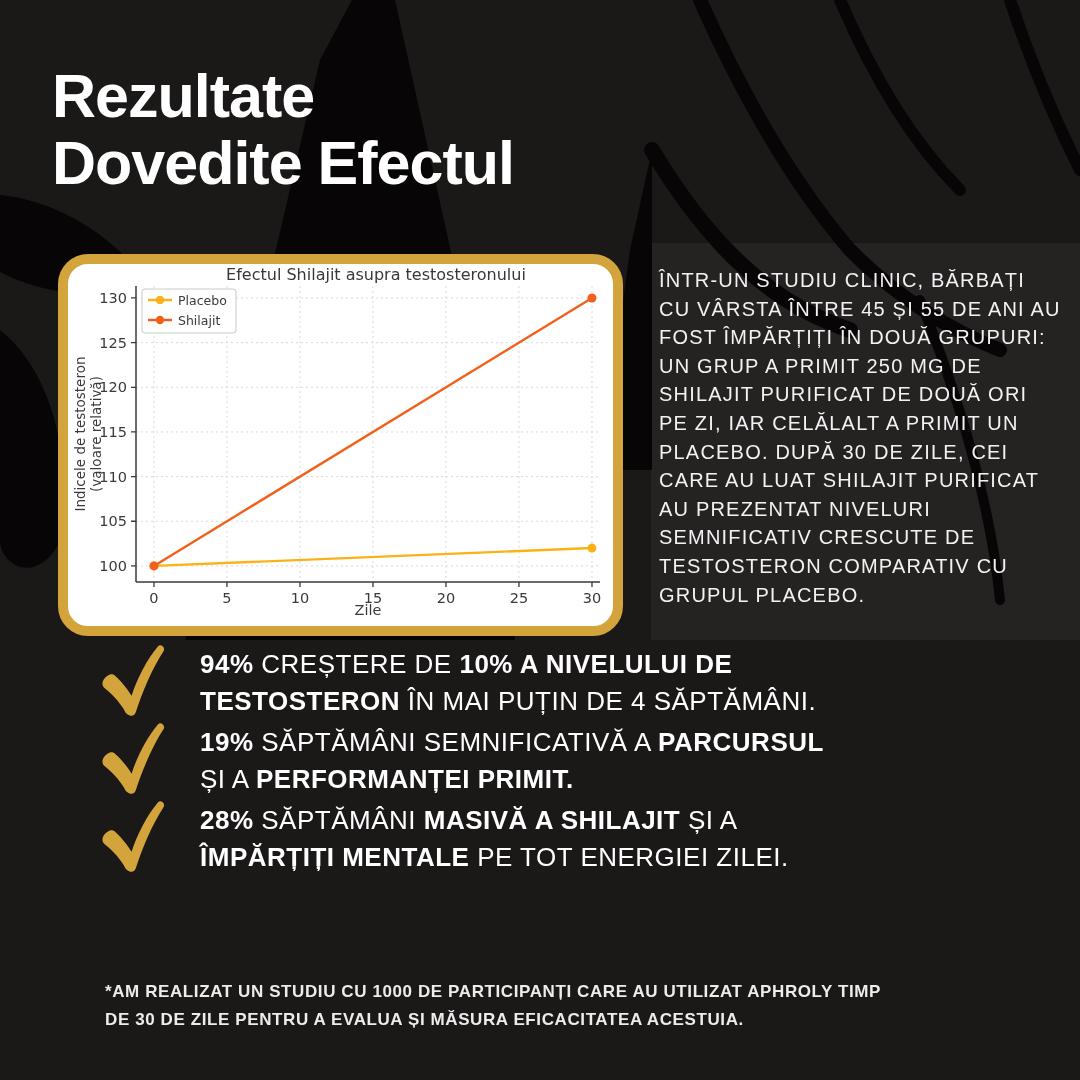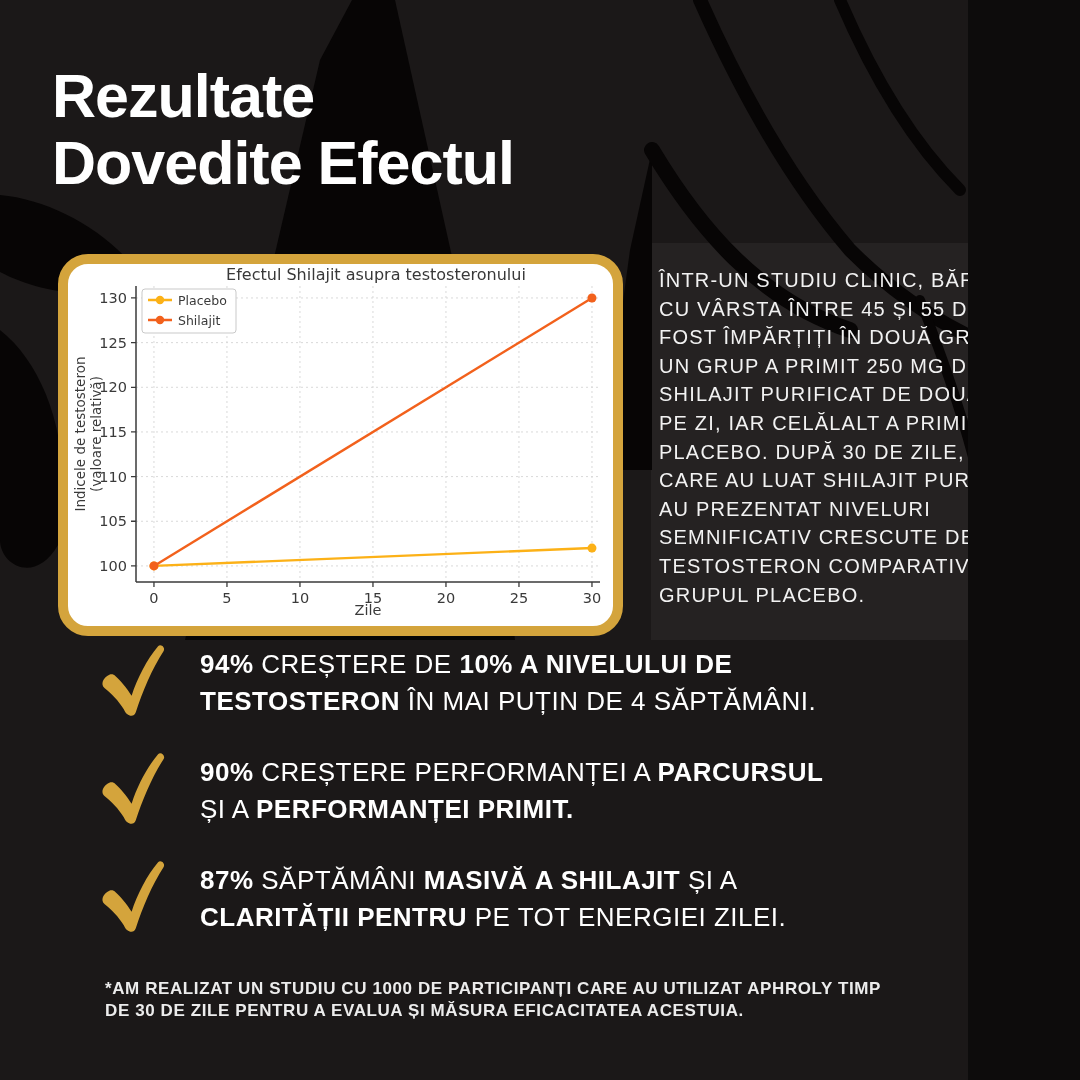--- a/index.html
+++ b/index.html
@@ -1,39 +1,39 @@
 <!DOCTYPE html>
 <html style="--bg: #1B1818; --panel: #252222; --gold: #D4A43C;"><head>
 <meta charset="utf-8">
 <style>
   html,body{margin:0;padding:0;background:#0d0c0c;}
   .canvas{
-    position:relative;width:968px;height:1080px;overflow:hidden;
+    position:relative;width:1080px;height:1080px;overflow:hidden;
     background:var(--bg,#1B1818);
     font-family:"Liberation Sans",sans-serif;
   }
   .panel{position:absolute;left:651px;top:243px;width:429px;height:397px;
     background:var(--panel,#252222);z-index:1;}
   .mountains{position:absolute;left:0;top:0;width:1080px;height:1080px;z-index:2;}
   .page-title{position:absolute;left:52px;top:63px;z-index:3;margin:0;
     color:#fff;font-size:61px;font-weight:bold;line-height:67px;letter-spacing:-1px;}
   .chart-card{position:absolute;left:58px;top:254px;width:545px;height:362px;
     background:#fff;border:10px solid var(--gold,#D4A43C);border-radius:30px;z-index:3;overflow:hidden;}
   .chart-card svg{position:absolute;left:0;top:0;width:545px;height:362px;}
   .study{position:absolute;left:659px;top:266px;width:404px;z-index:3;margin:0;
     color:#F2F2F2;font-size:20px;font-weight:normal;letter-spacing:1.2px;line-height:28.6px;}
   .checklist{position:absolute;left:98px;top:642px;width:920px;z-index:3;
-    display:flex;flex-direction:column;gap:30px;}
+    display:flex;flex-direction:column;}
   .check-item{display:flex;align-items:flex-start;}
   .check{width:70px;height:78px;flex:0 0 70px;}
   .check-text{margin:4px 0 0 32px;width:640px;color:#fff;
     font-size:26px;font-weight:normal;line-height:37px;letter-spacing:0.5px;}
   .check-text b{font-weight:bold;}
   .footnote{position:absolute;left:105px;top:978px;width:800px;z-index:3;margin:0;
-    color:#ECECEC;font-size:17px;font-weight:bold;letter-spacing:0.6px;line-height:22px;}
+    color:#ECECEC;font-size:17px;font-weight:bold;letter-spacing:0.6px;line-height:28px;}
 </style>
 </head>
 <body>
 
 <div class="canvas">
 
   <div class="panel"></div>
 
   <svg class="mountains" viewBox="0 0 1080 1080" preserveAspectRatio="none" aria-hidden="true">
     <g fill="#070505" stroke="none">
@@ -127,25 +127,25 @@
       <div class="check-item">
         <svg class="check" viewBox="0 0 100 112">
           <path d="M16,47 C7,51 3,61 9,66 C18,73 30,85 37,97 C40,106 51,110 54,101 C63,73 78,37 94,13 C97,8 90,2 86,6 C70,25 56,52 48,77 C41,66 32,55 25,49 C22,46 19,46 16,47 Z" fill="#D4A43C"></path>
         </svg>
         <p class="check-text"><b>94% </b><span>CREȘTERE DE </span><b>10% A NIVELULUI DE TESTOSTERON</b><span> ÎN MAI PUȚIN DE 4 SĂPTĂMÂNI.</span></p>
       </div>
       <div class="check-item">
         <svg class="check" viewBox="0 0 100 112">
           <path d="M16,47 C7,51 3,61 9,66 C18,73 30,85 37,97 C40,106 51,110 54,101 C63,73 78,37 94,13 C97,8 90,2 86,6 C70,25 56,52 48,77 C41,66 32,55 25,49 C22,46 19,46 16,47 Z" fill="#D4A43C"></path>
         </svg>
-        <p class="check-text"><b>90% </b><span>CREȘTERE PERFORMANȚEI A </span><b>PARCURSUL</b><span> ȘI A </span><b>PERFORMANȚEI PRIMIT.</b></p>
+        <p class="check-text"><b>19% </b><span>SĂPTĂMÂNI SEMNIFICATIVĂ A </span><b>PARCURSUL</b><span> ȘI A </span><b>PERFORMANȚEI PRIMIT.</b></p>
       </div>
       <div class="check-item">
         <svg class="check" viewBox="0 0 100 112">
           <path d="M16,47 C7,51 3,61 9,66 C18,73 30,85 37,97 C40,106 51,110 54,101 C63,73 78,37 94,13 C97,8 90,2 86,6 C70,25 56,52 48,77 C41,66 32,55 25,49 C22,46 19,46 16,47 Z" fill="#D4A43C"></path>
         </svg>
-        <p class="check-text"><b>87% </b><span>SĂPTĂMÂNI </span><b>MASIVĂ A SHILAJIT</b><span> ȘI A </span><b>CLARITĂȚII PENTRU</b><span> PE TOT ENERGIEI ZILEI.</span></p>
+        <p class="check-text"><b>28% </b><span>SĂPTĂMÂNI </span><b>MASIVĂ A SHILAJIT</b><span> ȘI A </span><b>ÎMPĂRȚIȚI MENTALE</b><span> PE TOT ENERGIEI ZILEI.</span></p>
       </div>
     </div>
 
   <p class="footnote">*AM REALIZAT UN STUDIU CU 1000 DE PARTICIPANȚI CARE AU UTILIZAT APHROLY TIMP DE 30 DE ZILE PENTRU A EVALUA ȘI MĂSURA EFICACITATEA ACESTUIA.</p>
 
 </div>
 
 </body></html>

